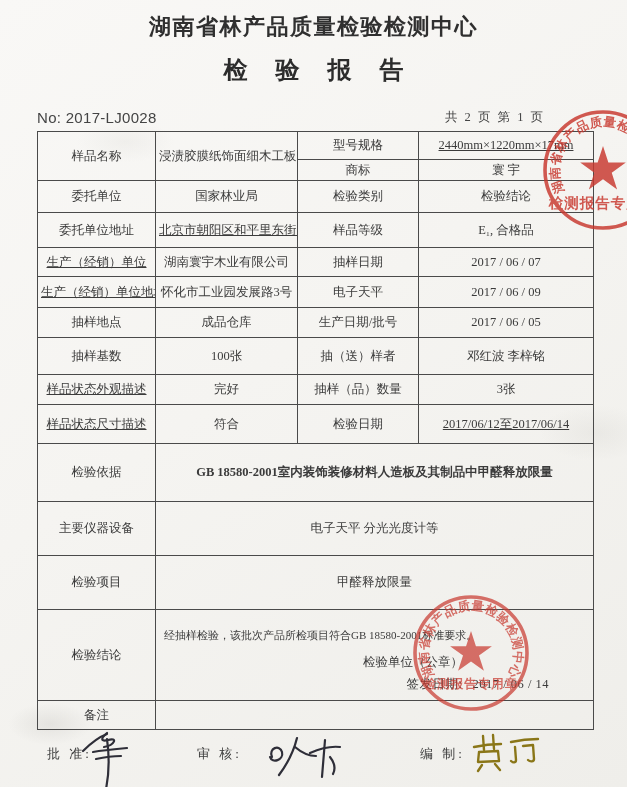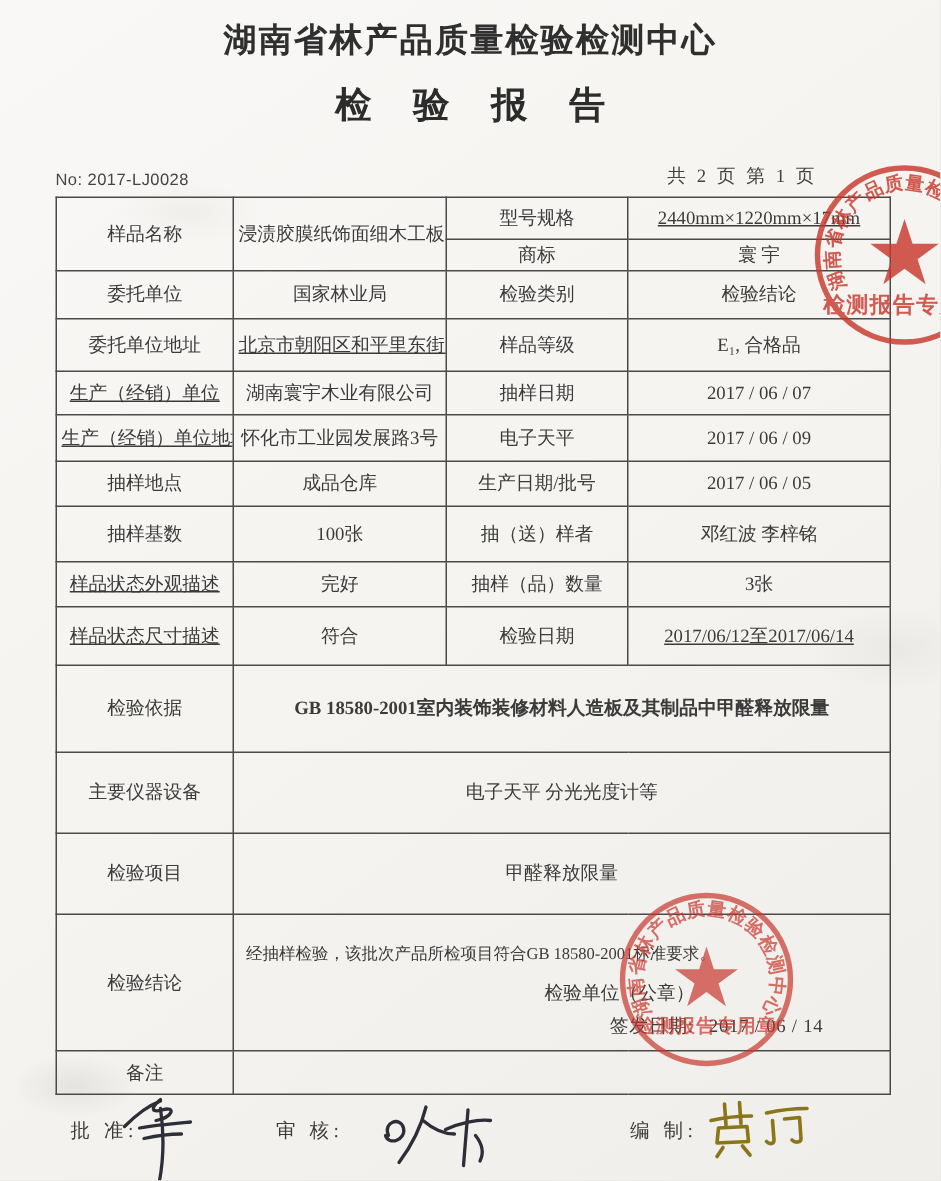--- a/index.html
+++ b/index.html
@@ -27,21 +27,21 @@
   }
   .report-title{
     position:absolute;top:54px;left:0;width:100%;text-align:center;
     font-size:24px;font-weight:bold;letter-spacing:28px;text-indent:28px;color:#2c2c2c;
   }
   .meta-row{
     position:absolute;top:109px;left:37px;width:508px;
     display:flex;justify-content:space-between;align-items:flex-end;
     font-size:13px;color:#444;
   }
-  .report-no{font-family:"Liberation Sans","DejaVu Sans",sans-serif;font-size:11px;letter-spacing:.3px;}
+  .report-no{font-family:"Liberation Sans","DejaVu Sans",sans-serif;font-size:15px;letter-spacing:.3px;}
   .page-info{letter-spacing:2px;font-size:12.5px;}
 
   table.report{
     position:absolute;top:131px;left:37px;width:556px;
     border-collapse:collapse;table-layout:fixed;
   }
   table.report td{
     border:1.6px solid #4a4a4a;
     text-align:center;vertical-align:middle;
     font-size:12.5px;color:#3b3b3b;
@@ -181,21 +181,21 @@
   <div class="sig-group" style="left:47px;top:745px">
     <span class="sig-label">批 准:</span>
     <svg class="sig" width="64" height="64" viewBox="0 0 64 64" style="left:30px;top:-18px">
       <path d="M6 24 C14 16 22 10 30 7"></path>
       <path d="M30 6 C24 11 23 15 31 13 C41 10 38 18 27 20"></path>
       <path d="M16 25 C27 23 39 22 50 21"></path>
       <path d="M19 32 C28 30 37 29 44 29"></path>
       <path d="M30 12 C32 26 33 42 29 62"></path>
     </svg>
   </div>
-  <div class="sig-group" style="left:184px;top:745px">
+  <div class="sig-group" style="left:197px;top:745px">
     <span class="sig-label">审 核:</span>
     <svg class="sig" width="92" height="56" viewBox="0 0 92 56" style="left:62px;top:-14px">
       <path d="M13 26 C9 17 21 13 23 21 C25 29 13 33 11 26"></path>
       <path d="M38 7 C35 19 29 32 20 44"></path>
       <path d="M36 16 C43 22 50 25 57 25"></path>
       <path d="M66 9 C65 22 64 35 63 46"></path>
       <path d="M51 22 C60 18 72 15 81 16"></path>
       <path d="M71 26 C75 31 77 37 74 43"></path>
     </svg>
   </div>

